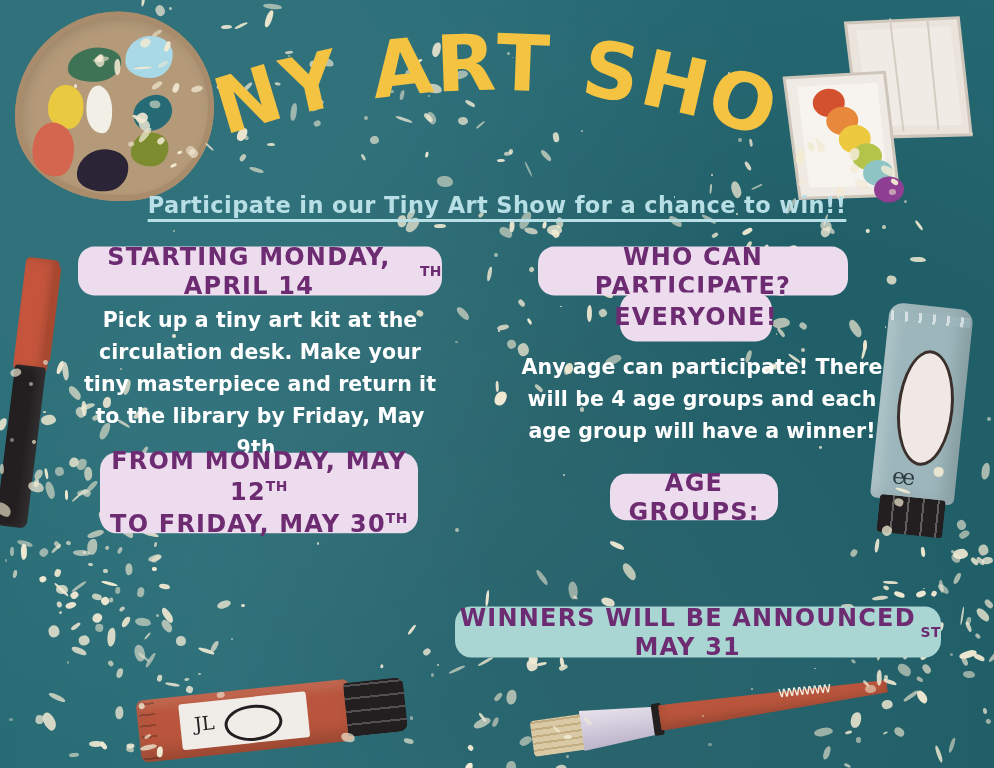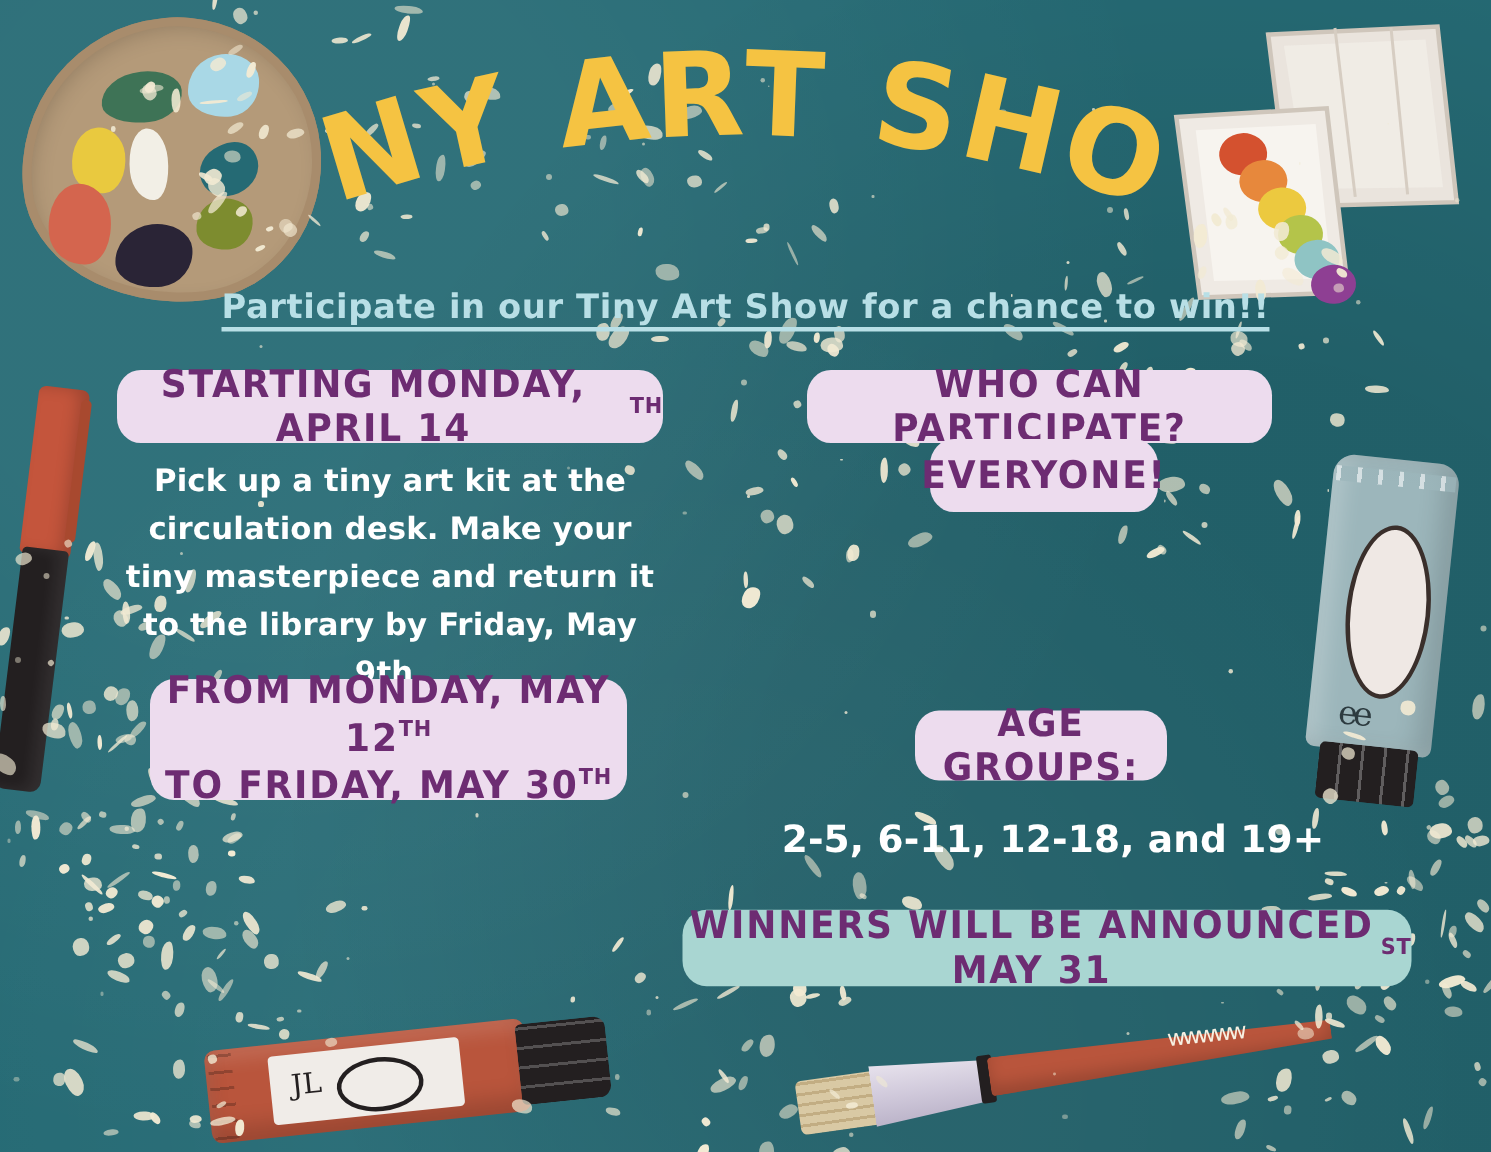--- a/index.html
+++ b/index.html
@@ -822,23 +822,23 @@
   <div class="pill" style="left:100px; top:455px; width:318px; height:76px; font-size:24px; flex-direction:column; line-height:1.24;">
     <span><span>FROM MONDAY, MAY 12</span><sup>TH</sup></span>
     <span><span>TO FRIDAY, MAY 30</span><sup>TH</sup></span>
   </div>
 
 
   <div class="pill" style="left:538px; top:248px; width:310px; height:46px; font-size:24px;">WHO CAN PARTICIPATE?</div>
 
   <div class="pill" style="left:620px; top:294px; width:152px; height:46px; font-size:24px;">EVERYONE!</div>
 
+  <div class="body-copy" style="left:520px; top:352px; width:364px;">Any age can participate! There will be 4 age groups and each age group will have a winner!</div>
 
   <div class="pill" style="left:610px; top:475px; width:168px; height:44px; font-size:24px;">AGE GROUPS:</div>
 
-  <div class="body-copy" style="left:520px; top:540px; width:364px; font-size:25px;">2-5, 6-11, 12-18, and 19+</div>
 
   <div class="pill mint" style="left:455px; top:608px; width:486px; height:48px; font-size:24px;">
     <span>WINNERS WILL BE ANNOUNCED MAY 31</span>
       <sup>ST</sup>
   </div>
 
 </div>
 
 </body></html>

